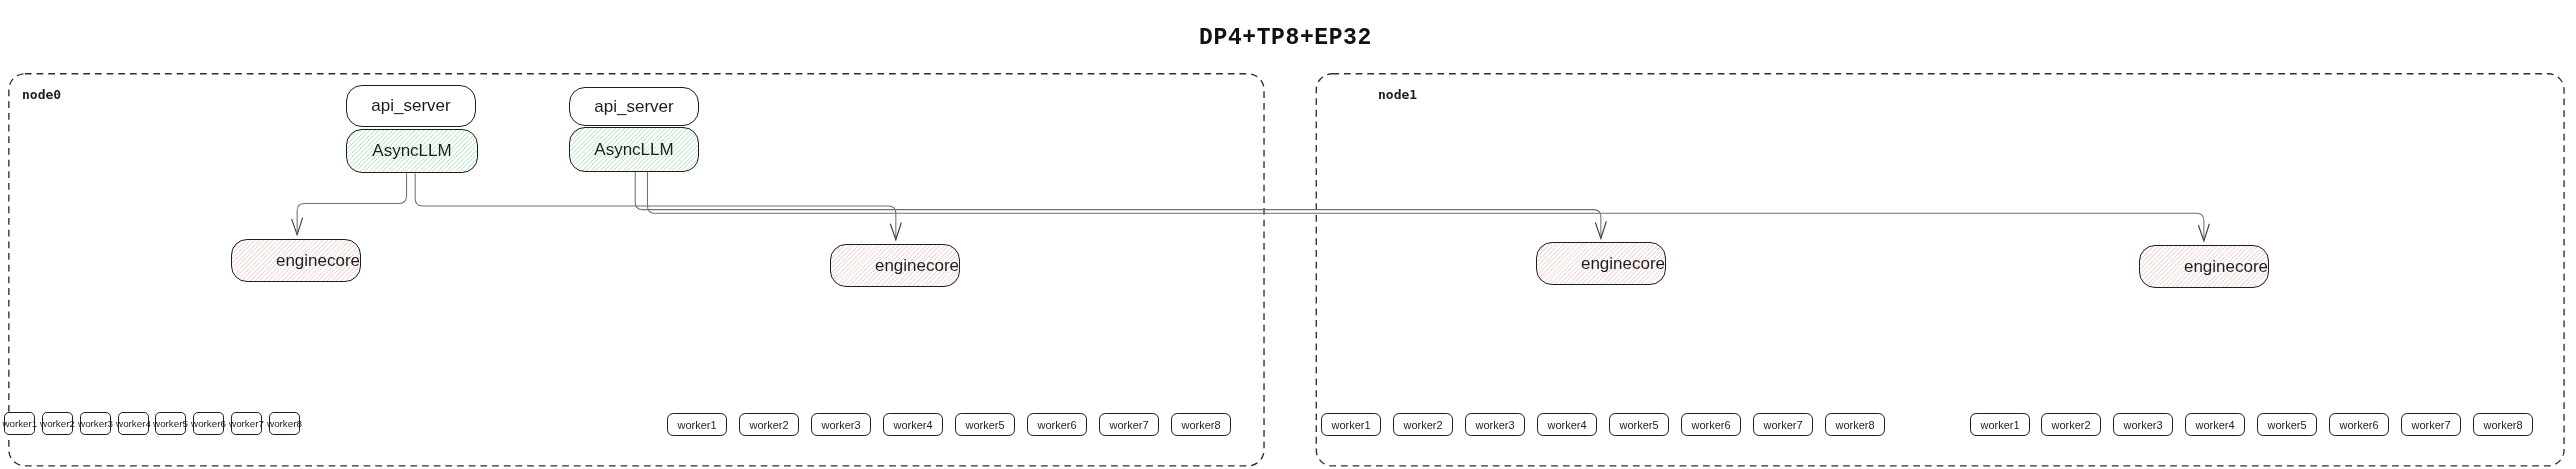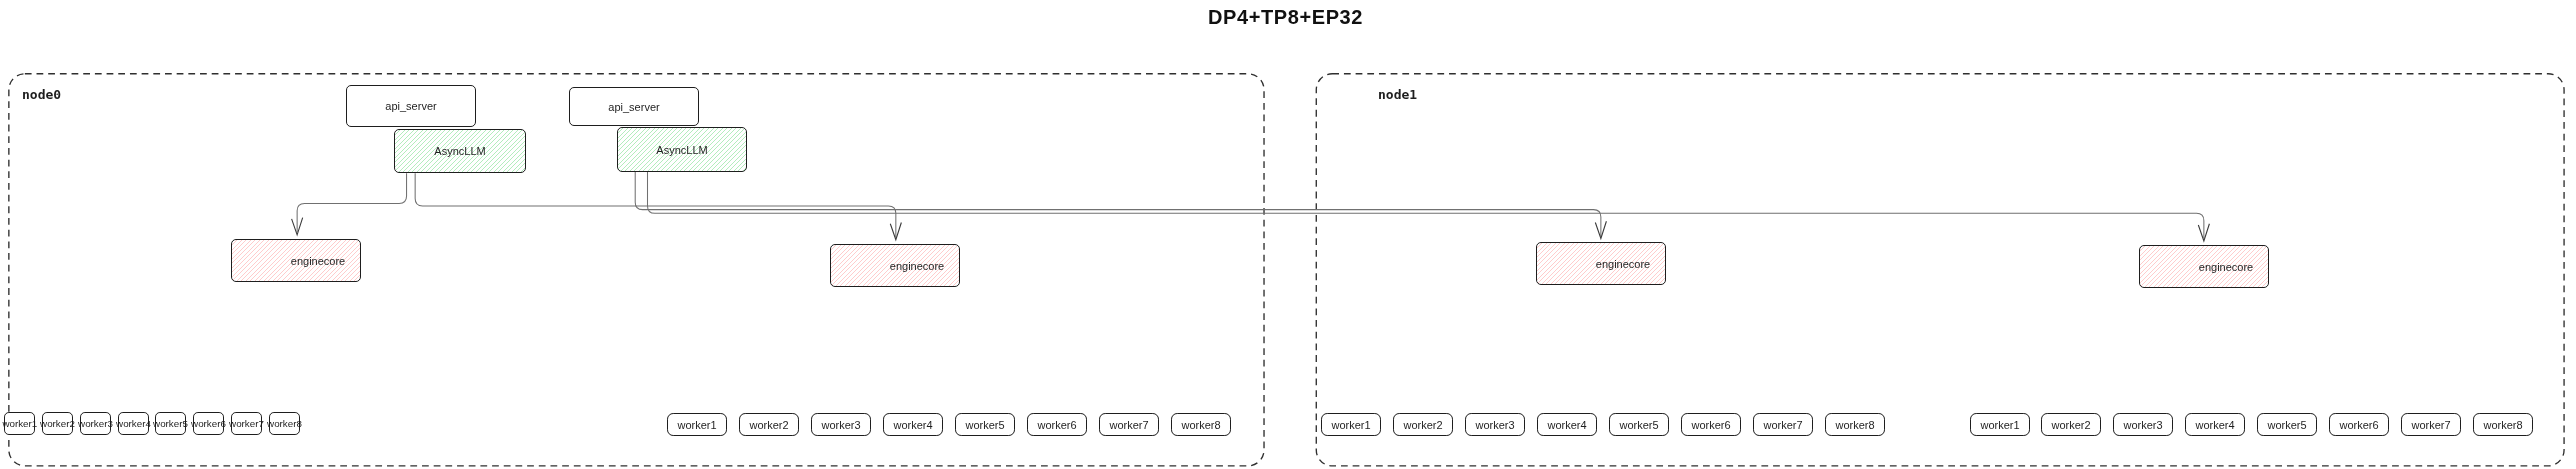--- a/index.html
+++ b/index.html
@@ -6,46 +6,45 @@
   .canvas{
     position:relative;
     width:2576px;height:469px;
     background:#ffffff;
     font-family:"Liberation Sans", sans-serif;
     color:#1e1e1e;
     overflow:hidden;
   }
   svg.overlay{position:absolute;left:0;top:0;width:2576px;height:469px;}
   .title{
-    position:absolute;left:1144px;top:6px;width:283px;
+    position:absolute;left:1144px;top:25px;width:283px;
     text-align:center;
-    font-family:Liberation Sans, sans-serif;
-    font-size:20px;font-weight:600;letter-spacing:0.6px;color:#111111;
+    font-family:Liberation Mono, monospace;
+    font-size:23px;font-weight:600;letter-spacing:0.6px;color:#111111;
   }
   .node-label{
     position:absolute;
     font-family:"DejaVu Sans Mono", monospace;
     font-size:13px;font-weight:700;color:#1e1e1e;
   }
   .node-label.n0{left:22px;top:87px;}
   .node-label.n1{left:1378px;top:87px;}
   .box{
     position:absolute;
     box-sizing:border-box;
     border:1.5px solid #1e1e1e;
-    border-radius:5px;
+    border-radius:16px;
     background:#ffffff;
     display:flex;align-items:center;justify-content:center;
-    font-size:11px;color:#1e1e1e;
+    font-size:17px;color:#1e1e1e;
   }
   .hatch-green{
     background-image:repeating-linear-gradient(135deg,
       rgba(105,219,124,0.50) 0px, rgba(105,219,124,0.50) 0.7px,
       transparent 0.7px, transparent 3.2px);
-    margin-left:48px;
   }
   .hatch-red{
     background-image:repeating-linear-gradient(135deg,
       rgba(255,135,135,0.42) 0px, rgba(255,135,135,0.42) 0.7px,
       transparent 0.7px, transparent 3.2px);
     padding-left:44px;
   }
   .api1{left:346px;top:85px;width:130px;height:42px;}
   .llm1{left:346px;top:129px;width:132px;height:44px;}
   .api2{left:569px;top:87px;width:130px;height:39px;}

